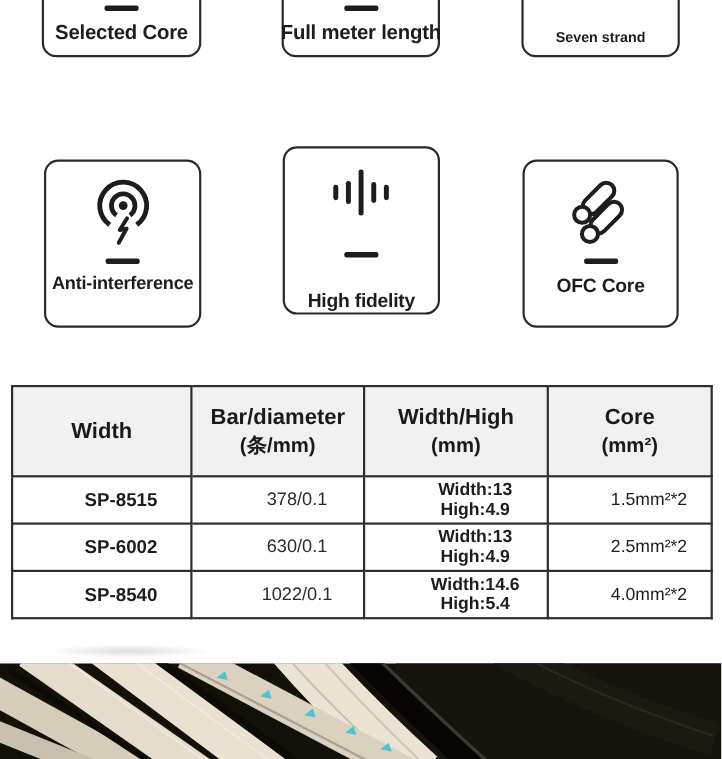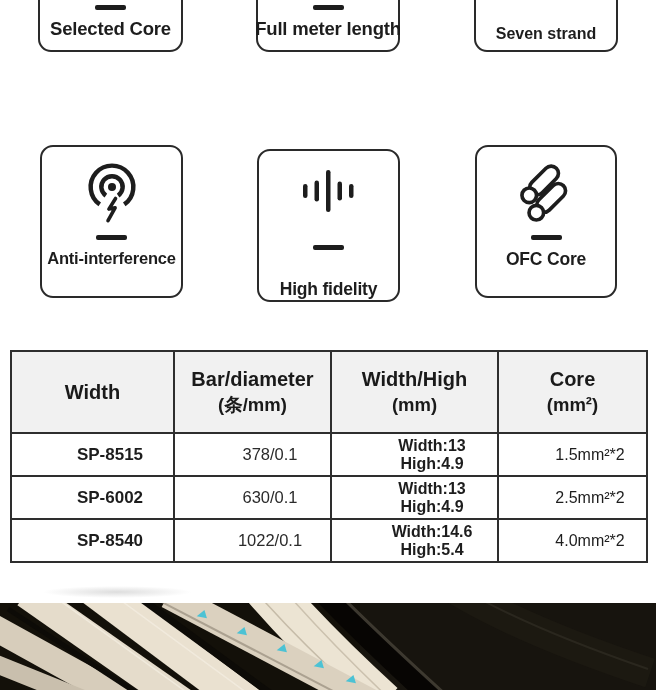--- a/index.html
+++ b/index.html
@@ -11,21 +11,21 @@
   .fbox{position:absolute;width:143px;height:153px;background:#fff;border:2px solid #2a2a2a;
         border-radius:13px;box-sizing:border-box;display:flex;flex-direction:column;align-items:center;}
   .fbox .icon-wrap{height:66px;display:flex;align-items:center;justify-content:center;margin-top:14px;}
   .dash{width:31px;height:5px;background:#1d1d1d;border-radius:2px;margin-top:8px;flex:none;}
   .fbox-label{margin-top:9px;font-size:16.5px;font-weight:600;white-space:nowrap;letter-spacing:-0.2px;}
   
   .fbox.cut{justify-content:flex-end;padding-bottom:10px;top:-101px;}
   .fbox.cut .dash{margin:0 0 8px 0;}
   .fbox.cut .fbox-label{margin:0;font-size:18.5px;}
   .fbox.cut3{padding-bottom:6px;}
-  .fbox.cut3 .lbl2{margin:0;font-size:16px;line-height:21px;font-weight:600;text-align:center;white-space:nowrap;}
+  .fbox.cut3 .lbl2{margin:0;font-size:13px;line-height:21px;font-weight:600;text-align:center;white-space:nowrap;}
 
   
   table.spec{position:absolute;left:10px;top:350px;width:636px;border-collapse:collapse;table-layout:fixed;}
   .spec th,.spec td{border:2px solid #2e2e2e;text-align:center;vertical-align:middle;padding:0;}
   .spec thead th{background:#f1f1f1;height:80px;font-size:20px;font-weight:600;line-height:25px;color:#1a1a1a;}
   .spec thead .h2{font-size:18.5px;font-weight:600;}
   .spec td{height:41px;padding-left:35px;}
   .spec td.model{font-weight:600;font-size:17px;}
   .spec td.bar{font-weight:400;font-size:16.5px;color:#2b2b2b;}
   .spec td.wh{font-weight:600;font-size:16px;}
@@ -62,21 +62,21 @@
         <path d="M18.2 47.7 A 24 24 0 1 1 45.8 47.7" stroke-width="5"></path>
         <path d="M25.1 37.8 A 12 12 0 1 1 38.9 37.8" stroke-width="5"></path>
         <circle cx="32" cy="28" r="4.5" fill="#1d1d1d" stroke="none"></circle>
         <path d="M36 41 L28.5 53 L35.5 51.5 L27.5 66" stroke-width="4" stroke-linecap="round" stroke-linejoin="round"></path>
       </svg>
     </span>
     <span class="dash"></span>
     <span class="fbox-label">Anti-interference</span>
   </div>
 
-  <div class="fbox" style="left:257px;top:149px;gap:20px;">
+  <div class="fbox" style="left:257px;top:133px;gap:20px;">
     <span class="icon-wrap">
       <svg width="56" height="46" viewBox="0 0 56 46" fill="#1d1d1d">
         <rect x="2" y="16" width="4.5" height="14" rx="2.2"></rect>
         <rect x="13.5" y="12.5" width="4.5" height="21" rx="2.2"></rect>
         <rect x="25" y="2" width="4.5" height="42" rx="2.2"></rect>
         <rect x="36.5" y="13.5" width="4.5" height="19" rx="2.2"></rect>
         <rect x="48" y="16" width="4.5" height="14" rx="2.2"></rect>
       </svg>
     </span>
     <span class="dash"></span>

